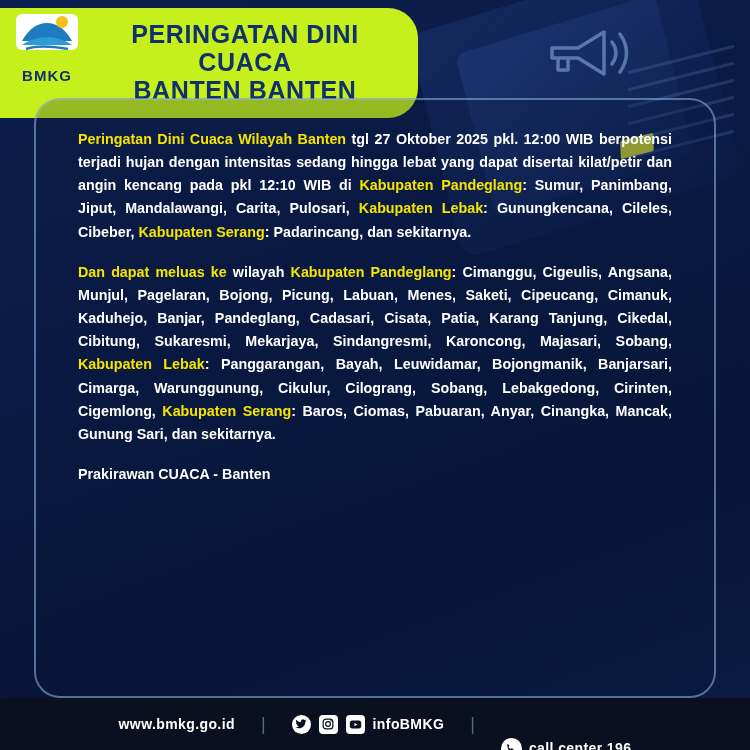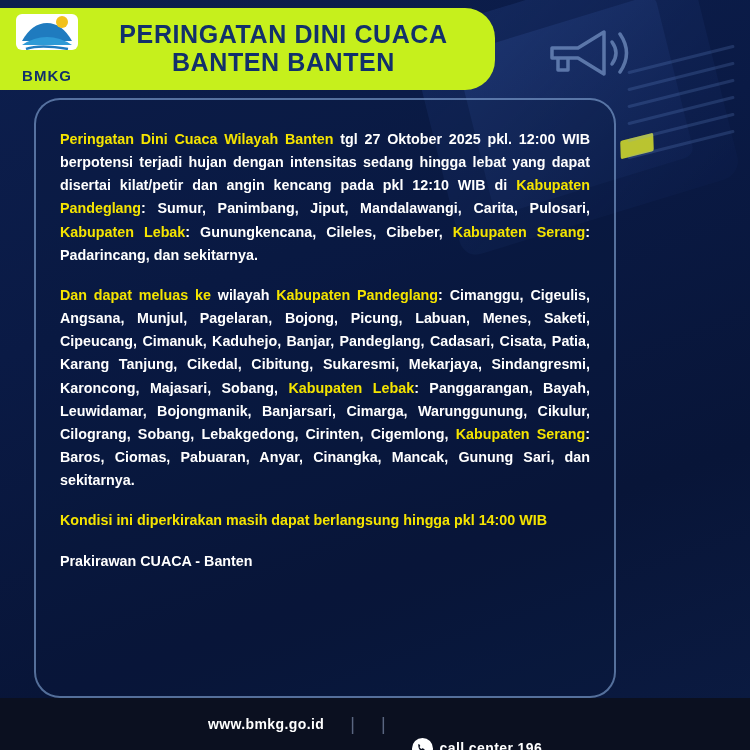--- a/index.html
+++ b/index.html
@@ -54,21 +54,21 @@
   
   .header {
     position: relative;
     height: 92px;
     display: flex;
     align-items: flex-start;
   }
   .banner {
     margin-top: 8px;
     margin-left: 0;
-    width: 495px;
+    width: 418px;
     background: #c6f01c;
     border-top-right-radius: 30px;
     border-bottom-right-radius: 30px;
     padding: 12px 24px 14px 96px;
     min-height: 76px;
     display: flex;
     flex-direction: column;
     justify-content: center;
   }
   .banner-line {
@@ -95,24 +95,24 @@
   .logo-text {
     margin-top: 17px;
     font-size: 15px; font-weight: bold; color: #12306b;
     letter-spacing: 1px;
   }
 
   
   .card {
     position: absolute;
     left: 34px; top: 98px;
-    width: 582px; height: 600px;
+    width: 682px; height: 600px;
     border: 2px solid rgba(150,185,235,.55);
     border-radius: 26px;
-    padding: 28px 24px;
+    padding: 28px 42px;
     background: rgba(8,22,60,.25);
   }
   .para {
     color: #ffffff;
     font-size: 14.3px;
     font-weight: bold;
     line-height: 1.62;
     text-align: justify;
     margin-bottom: 17px;
   }
@@ -202,29 +202,49 @@
 <div class="card">
 
   <p class="para">
     <span class="hl">Peringatan Dini Cuaca Wilayah Banten</span><span> tgl 27 Oktober 2025 pkl. 12:00 WIB berpotensi terjadi hujan dengan intensitas sedang hingga lebat yang dapat disertai kilat/petir dan angin kencang pada pkl 12:10 WIB di </span><span class="hl">Kabupaten Pandeglang</span><span>: Sumur, Panimbang, Jiput, Mandalawangi, Carita, Pulosari, </span><span class="hl">Kabupaten Lebak</span><span>: Gunungkencana, Cileles, Cibeber, </span><span class="hl">Kabupaten Serang</span><span>: Padarincang, dan sekitarnya.</span>
   </p>
 
   <p class="para">
     <span class="hl">Dan dapat meluas ke</span><span> wilayah </span><span class="hl">Kabupaten Pandeglang</span><span>: Cimanggu, Cigeulis, Angsana, Munjul, Pagelaran, Bojong, Picung, Labuan, Menes, Saketi, Cipeucang, Cimanuk, Kaduhejo, Banjar, Pandeglang, Cadasari, Cisata, Patia, Karang Tanjung, Cikedal, Cibitung, Sukaresmi, Mekarjaya, Sindangresmi, Karoncong, Majasari, Sobang, </span><span class="hl">Kabupaten Lebak</span><span>: Panggarangan, Bayah, Leuwidamar, Bojongmanik, Banjarsari, Cimarga, Warunggunung, Cikulur, Cilograng, Sobang, Lebakgedong, Cirinten, Cigemlong, </span><span class="hl">Kabupaten Serang</span><span>: Baros, Ciomas, Pabuaran, Anyar, Cinangka, Mancak, Gunung Sari, dan sekitarnya.</span>
   </p>
 
-  <p class="para hl">Kondisi ini diperkirakan masih dapat berlangsung hingga pkl 14:00 WIB</p>
 
   <p class="para">Prakirawan CUACA - Banten</p>
 
 </div>
 
 <div class="footer">
   <span class="footer-text">www.bmkg.go.id</span>
   <span class="sep">|</span>
+  <span class="social">
+    <span class="sicon circle">
+      <svg width="12" height="12" viewBox="0 0 16 16">
+          <path d="M15 3.2c-.5.2-1.1.4-1.7.5.6-.4 1.1-.9 1.3-1.6-.6.3-1.2.6-1.9.7A3 3 0 0 0 7.6 5.5 8.4 8.4 0 0 1 1.6 2.4a3 3 0 0 0 .9 4 3 3 0 0 1-1.3-.4 3 3 0 0 0 2.4 2.9 3 3 0 0 1-1.3.1 3 3 0 0 0 2.8 2A6 6 0 0 1 .8 12.4 8.4 8.4 0 0 0 13.7 5.3c.6-.4 1-1 1.3-1.6z" fill="#0b1020"></path>
+        </svg>
+    </span>
+    <span class="sicon">
+      <svg width="12" height="12" viewBox="0 0 16 16">
+          <rect x="1.5" y="1.5" width="13" height="13" rx="4" fill="none" stroke="#0b1020" stroke-width="1.6"></rect>
+          <circle cx="8" cy="8" r="3.1" fill="none" stroke="#0b1020" stroke-width="1.6"></circle>
+          <circle cx="12" cy="4" r="1" fill="#0b1020"></circle>
+        </svg>
+    </span>
+    <span class="sicon">
+      <svg width="13" height="13" viewBox="0 0 16 16">
+          <rect x="1" y="3" width="14" height="10" rx="3" fill="#0b1020"></rect>
+          <path d="M6.6 6 L10.4 8 L6.6 10 Z" fill="#ffffff"></path>
+        </svg>
+    </span>
+    <span class="footer-text">infoBMKG</span>
+  </span>
   <span class="sep">|</span>
   <span class="call-wrap">
     <span class="phone-icon">
       <svg width="12" height="12" viewBox="0 0 16 16">
           <path d="M3 2.5c1 0 1.5.2 1.9 1l.6 1.3c.2.5.1.9-.3 1.2l-.6.5c.6 1.4 1.5 2.3 2.9 2.9l.5-.6c.3-.4.7-.5 1.2-.3l1.3.6c.8.4 1 .9 1 1.9 0 .9-.7 1.5-1.6 1.5C6.1 12.5 3.5 9.9 3 5.1c0-.9.5-2.6 0-2.6z" fill="#0b1020"></path>
         </svg>
     </span>
     <span class="footer-text">call center 196</span>
   </span>
 </div>

